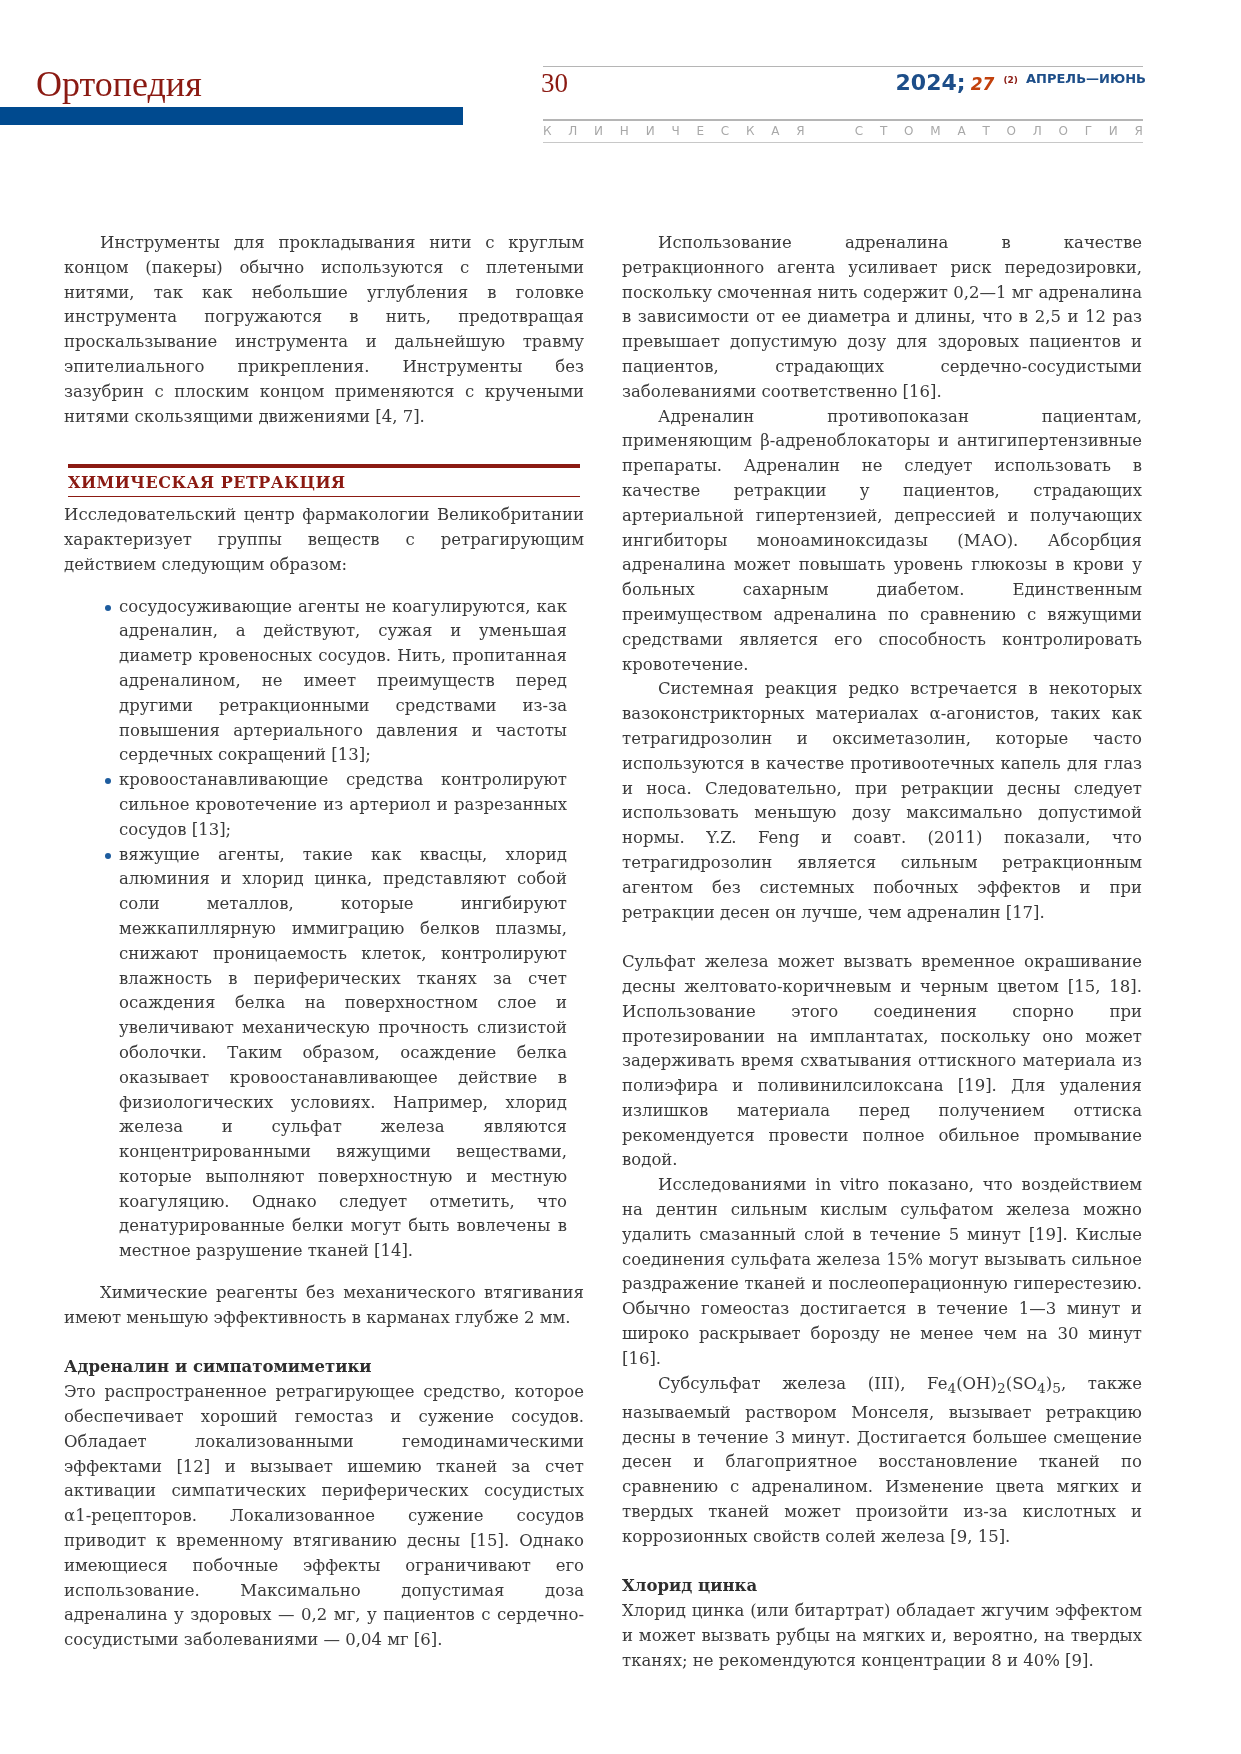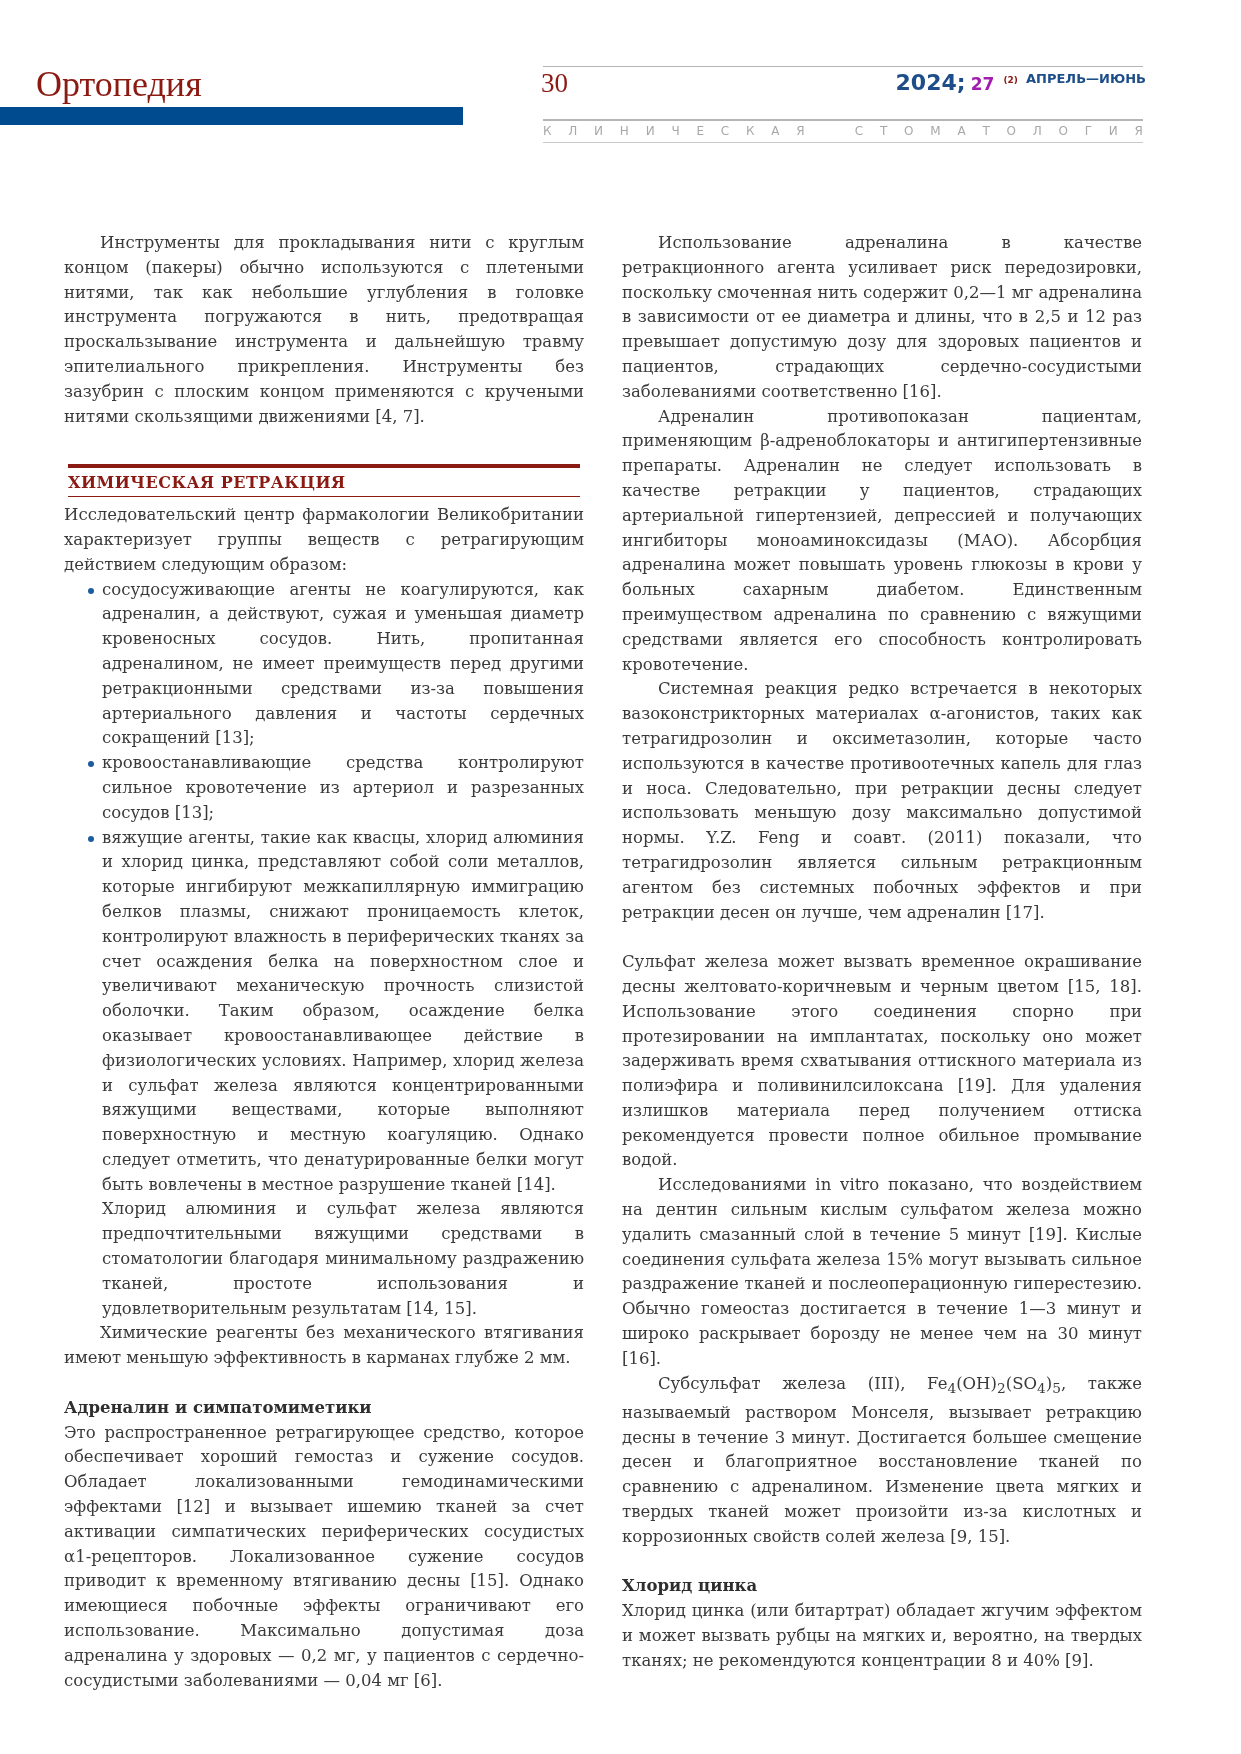--- a/index.html
+++ b/index.html
@@ -5,39 +5,39 @@
   html, body { margin: 0; padding: 0; background: #ffffff; }
   body { width: 1241px; height: 1754px; position: relative; overflow: hidden; font-family: "DejaVu Serif", "Liberation Serif", serif; color: #3a3a3a; }
 
   .section-title { position: absolute; left: 36px; top: 66px; font-family: "Liberation Serif", serif; font-size: 36px; color: #8b1a12; line-height: 1; }
   .blue-bar { position: absolute; left: 0; top: 107px; width: 463px; height: 18px; background: #004a8f; }
 
   .hdr-rule-top { position: absolute; left: 543px; top: 66px; width: 600px; height: 1px; background: #b5b5b5; }
   .page-num { position: absolute; left: 541px; top: 70px; font-family: "Liberation Serif", serif; font-size: 27px; color: #8b1a12; line-height: 1; }
   .issue { position: absolute; right: 95px; top: 72px; font-family: "DejaVu Sans", "Liberation Sans", sans-serif; white-space: nowrap; line-height: 1; }
   .issue .year { font-size: 22px; font-weight: bold; color: #1d4e89; }
-  .issue .vol { font-size: 17px; font-weight: bold; color: #a21caf; }
+  .issue .vol { font-size: 17px; font-weight: bold; color: #c2410c; font-style: italic; }
   .issue .num { font-size: 9px; font-weight: bold; color: #8b1a12; vertical-align: 7px; margin-left: 4px; }
   .issue .months { font-size: 13px; font-weight: bold; color: #1d4e89; vertical-align: 7px; margin-left: 3px; }
   .hdr-rule-mid { position: absolute; left: 543px; top: 119px; width: 600px; height: 2px; background: #b5b5b5; }
   .journal-name { position: absolute; left: 543px; top: 125px; width: 600px; display: flex; justify-content: space-between; font-family: "DejaVu Sans", "Liberation Sans", sans-serif; font-size: 12px; color: #a8a8a8; letter-spacing: 0; line-height: 1; }
   .journal-name span { display: inline-block; }
   .hdr-rule-bot { position: absolute; left: 543px; top: 142px; width: 600px; height: 1px; background: #c8c8c8; }
 
   .col { position: absolute; top: 231px; width: 520px; font-size: 16.5px; line-height: 24.8px; text-align: justify; hyphens: manual; }
   .col-left { left: 64px; }
   .col-right { left: 622px; }
   .col p { margin: 0; }
   .indent { text-indent: 36px; }
   .gap { height: 24.8px; }
 
   .chem-heading { margin: 4px; border-top: 4px solid #8b1a12; border-bottom: 1px solid #8b1a12; padding: 4px 0 2px 0; font-size: 16px; font-weight: bold; color: #8b1a12; letter-spacing: 0.5px; line-height: 22px; text-align: left; }
   .subhead { font-weight: bold; color: #2e2e2e; text-align: left; }
 
-  ul.bullets { list-style: none; margin: 0; padding: 0 0 0 38px; }
+  ul.bullets { list-style: none; margin: 17px; padding: 0 0 0 38px; }
   ul.bullets li { position: relative; }
   ul.bullets li::before { content: ""; position: absolute; left: -14px; top: 10px; width: 6px; height: 6px; border-radius: 50%; background: #1d5c9e; }
 </style>
 </head>
 <body>
 
 <div class="section-title">Ортопедия</div>
 <div class="blue-bar"></div>
 
 <div class="hdr-rule-top"></div>
@@ -82,21 +82,20 @@
   <p class="indent">Инструменты для прокладывания нити с круглым концом (пакеры) обычно используются с плетеными нитями, так как небольшие углубления в головке инструмента погружаются в нить, предотвращая проскальзывание инструмента и дальнейшую травму эпителиального прикрепления. Инструменты без зазубрин с плоским концом применяются с кручеными нитями скользящими движениями [4, 7].</p>
   <div class="gap"></div>
   <div class="gap" style="height:6px"></div>
   <h2 class="chem-heading">ХИМИЧЕСКАЯ РЕТРАКЦИЯ</h2>
   <p style="margin-top:6px">Исследовательский центр фармакологии Великобритании характеризует группы веществ с ретрагирующим действием следующим образом:</p>
   <ul class="bullets">
     <li><span>сосудосуживающие агенты не коагулируются, как адреналин, а действуют, сужая и уменьшая диаметр кровеносных сосудов. Нить, пропитанная адреналином, не имеет преимуществ перед другими ретракционными средствами из-за повышения артериального давления и частоты сердечных сокращений [13];</span></li>
     <li><span>кровоостанавливающие средства контролируют сильное кровотечение из артериол и разрезанных сосудов [13];</span></li>
     <li>
       <span>вяжущие агенты, такие как квасцы, хлорид алюминия и хлорид цинка, представляют собой соли металлов, которые ингибируют межкапиллярную иммиграцию белков плазмы, снижают проницаемость клеток, контролируют влажность в периферических тканях за счет осаждения белка на поверхностном слое и увеличивают механическую прочность слизистой оболочки. Таким образом, осаждение белка оказывает кровоостанавливающее действие в физиологических условиях. Например, хлорид железа и сульфат железа являются концентрированными вяжущими веществами, которые выполняют поверхностную и местную коагуляцию. Однако следует отметить, что денатурированные белки могут быть вовлечены в местное разрушение тканей [14].</span>
-      <div>Хлорид алюминия и сульфат железа являются предпочтительными вяжущими средствами в стоматологии благодаря минимальному раздражению тканей, простоте использования и удовлетворительным результатам [14, 15].</div>
     </li>
   </ul>
   <p class="indent">Химические реагенты без механического втягивания имеют меньшую эффективность в карманах глубже 2 мм.</p>
   <div class="gap"></div>
   <p class="subhead">Адреналин и симпатомиметики</p>
   <p>Это распространенное ретрагирующее средство, которое обеспечивает хороший гемостаз и сужение сосудов. Обладает локализованными гемодинамическими эффектами [12] и вызывает ишемию тканей за счет активации симпатических периферических сосудистых α1-рецепторов. Локализованное сужение сосудов приводит к временному втягиванию десны [15]. Однако имеющиеся побочные эффекты ограничивают его использование. Максимально допустимая доза адреналина у здоровых — 0,2 мг, у пациентов с сердечно-сосудистыми заболеваниями — 0,04 мг [6].</p>
 </div>
 
 <div class="col col-right">
   <p class="indent">Использование адреналина в качестве ретракционного агента усиливает риск передозировки, поскольку смоченная нить содержит 0,2—1 мг адреналина в зависимости от ее диаметра и длины, что в 2,5 и 12 раз превышает допустимую дозу для здоровых пациентов и пациентов, страдающих сердечно-сосудистыми заболеваниями соответственно [16].</p>

